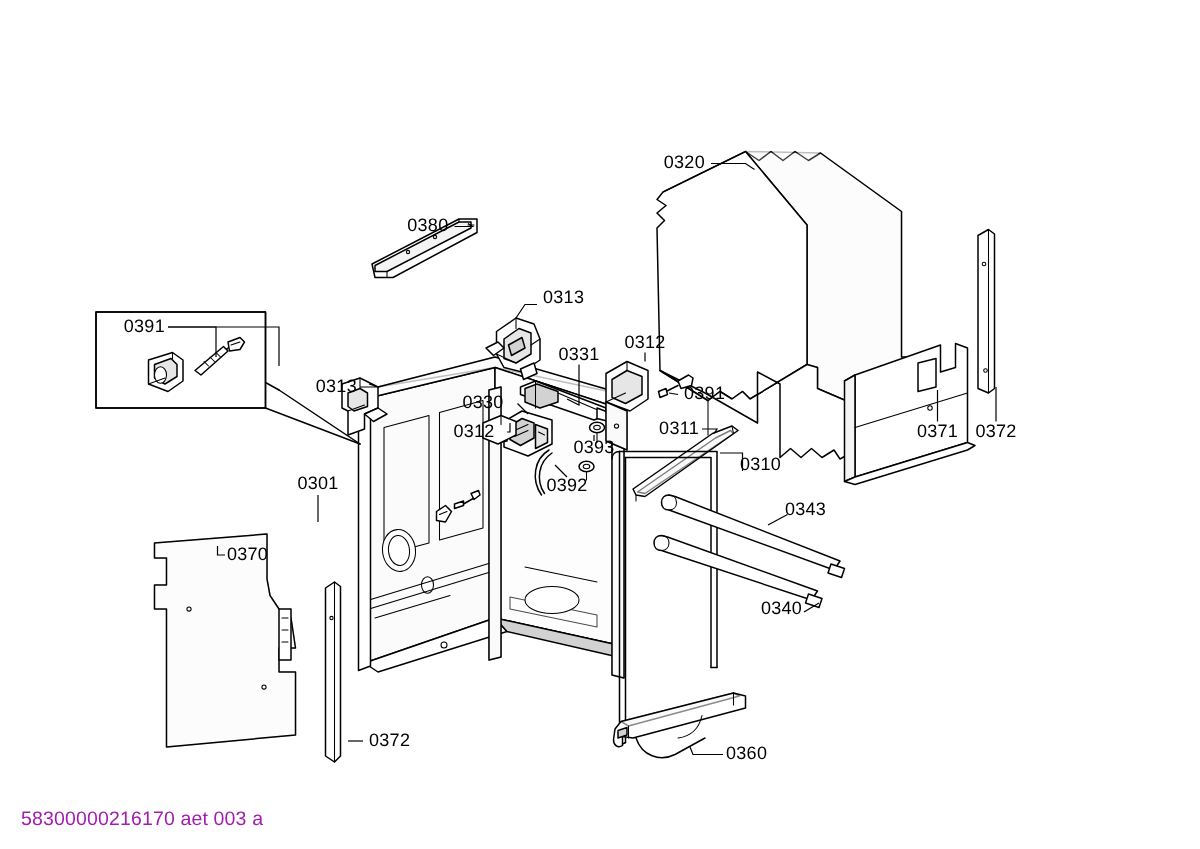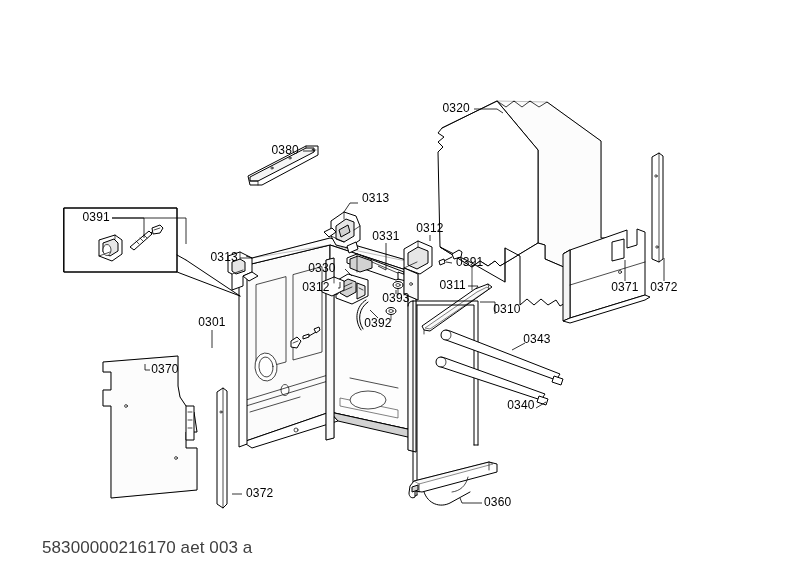--- a/index.html
+++ b/index.html
@@ -1,21 +1,21 @@
 <!DOCTYPE html>
 <html><head>
 <meta charset="utf-8">
 <style>
   html,body{margin:0;padding:0;background:#ffffff;}
   body{width:800px;height:566px;overflow:hidden;
        font-family:"Liberation Sans","DejaVu Sans",sans-serif;
        color:#000;position:relative;}
   #diagram{position:absolute;left:0;top:0;width:800px;height:566px;}
-  #footer{position:absolute;left:14px;top:538px;font-size:17px;
-          letter-spacing:.1px;color:#404040;white-space:nowrap;margin-left:28px;}
+  #footer{position:absolute;left:14px;top:538px;font-size:13px;
+          letter-spacing:.1px;color:#a21caf;white-space:nowrap;}
   .lbl{font-size:12px;fill:#000;font-family:"Liberation Sans","DejaVu Sans",sans-serif;
        letter-spacing:.2px;}
   svg text{dominant-baseline:middle;}
 </style>
 </head>
 <body>
 
 <svg id="diagram" viewBox="0 0 800 566">
   <defs>
     <style>

